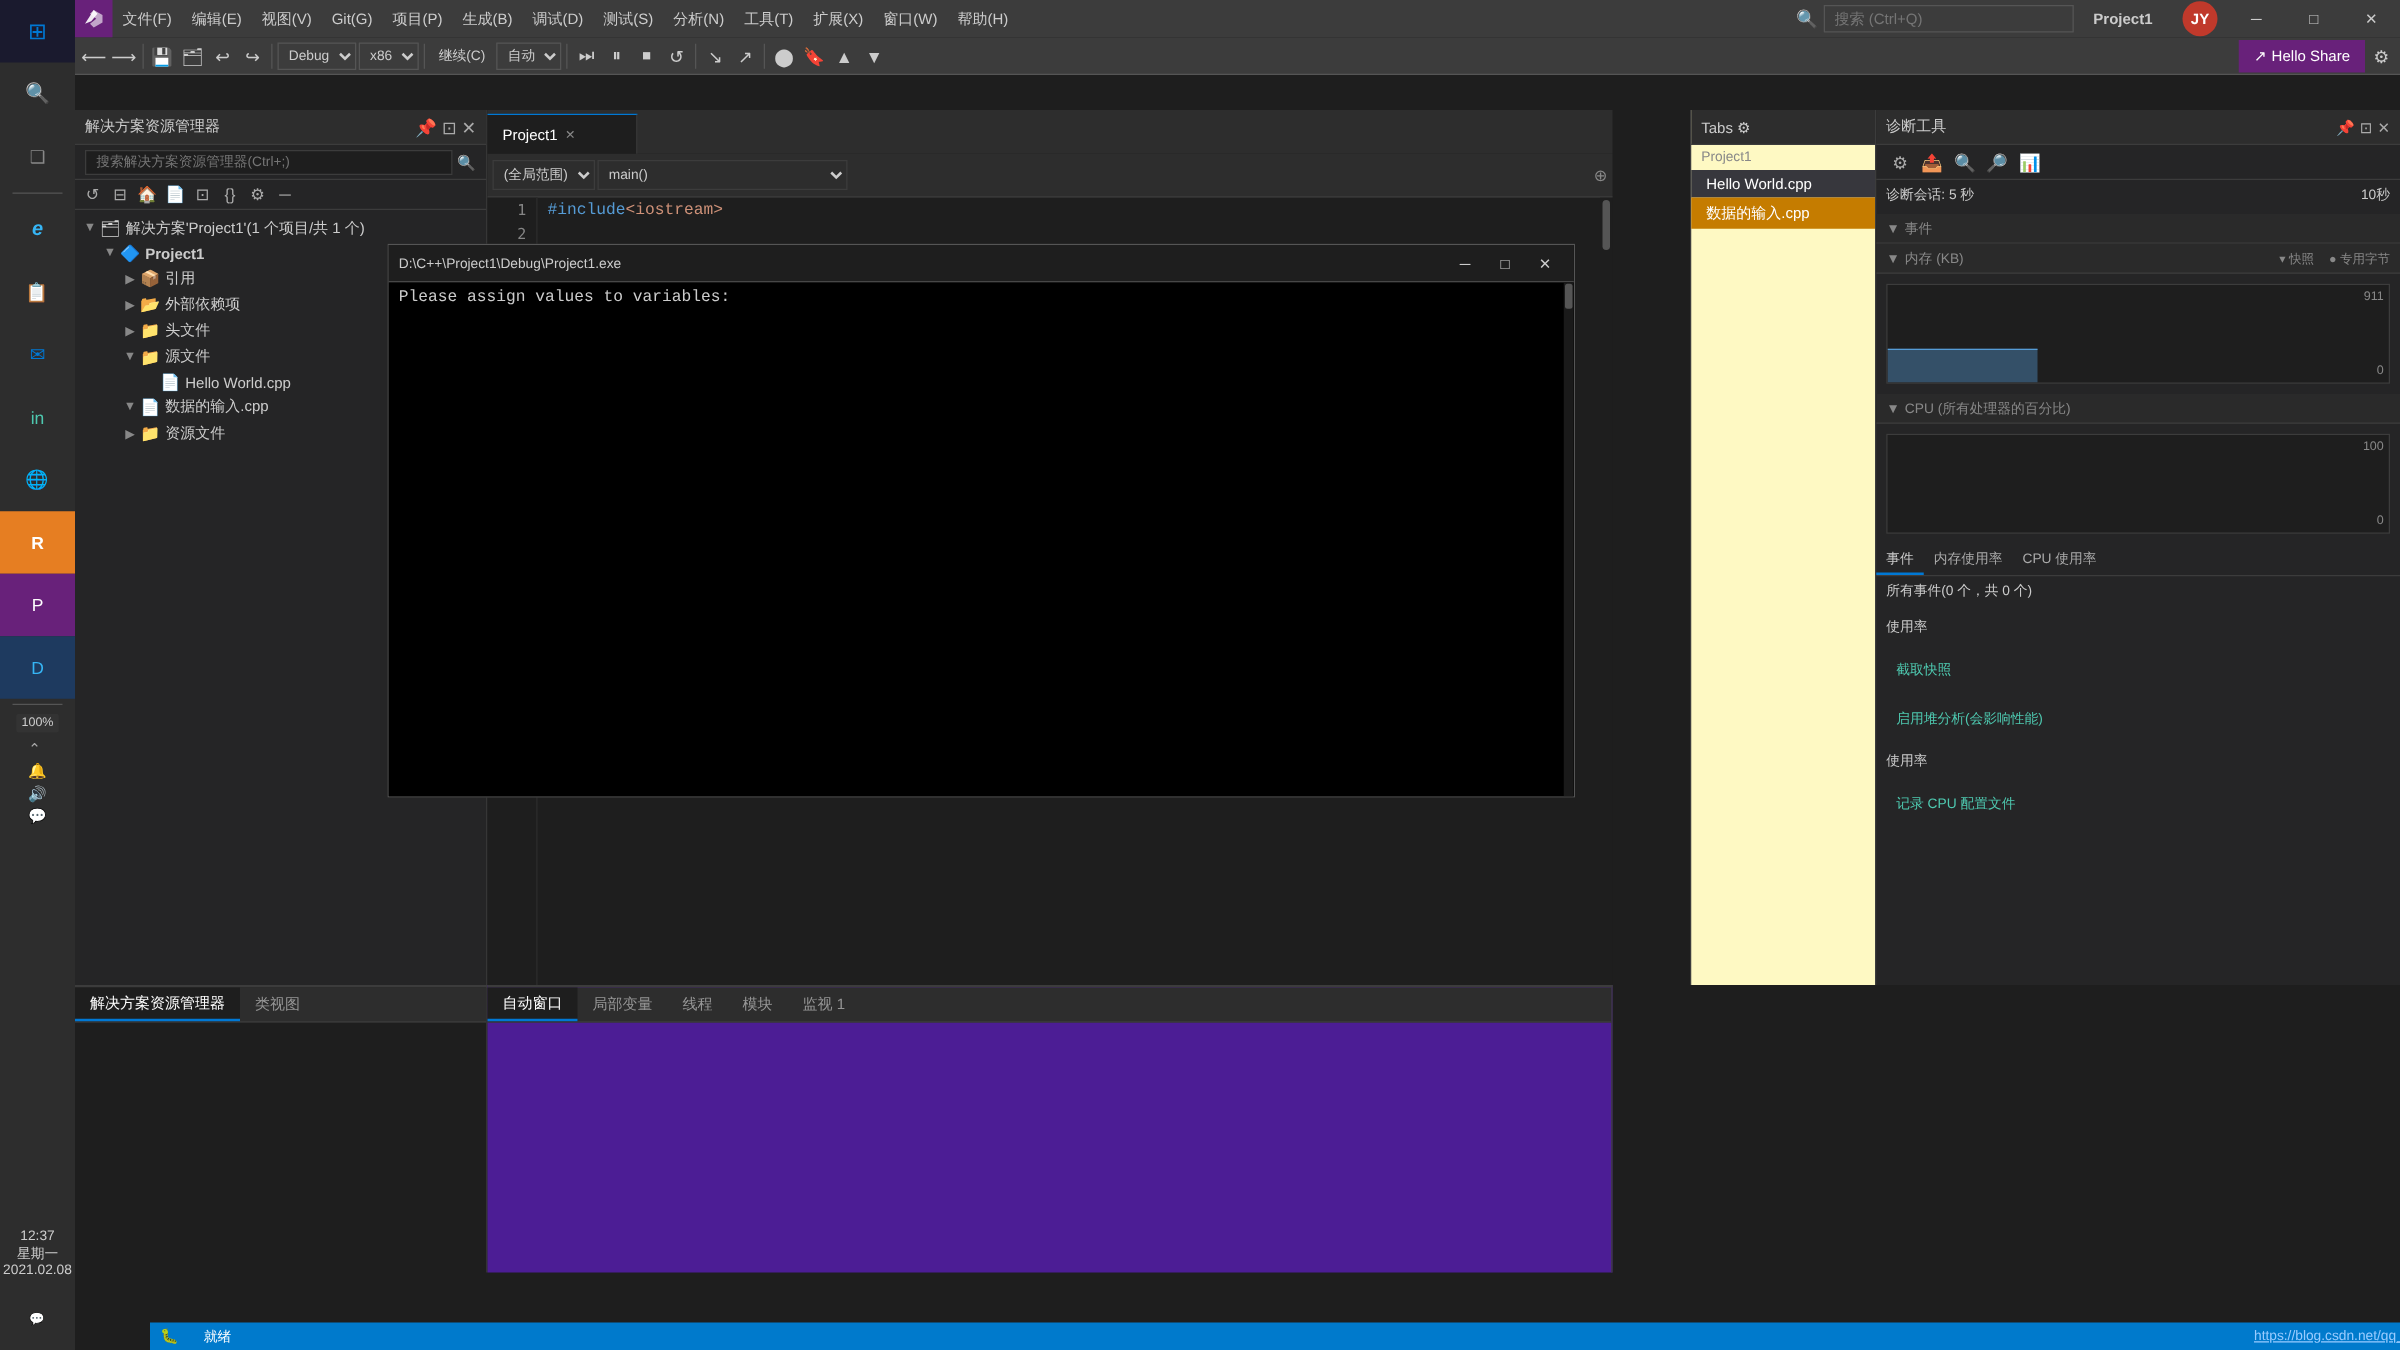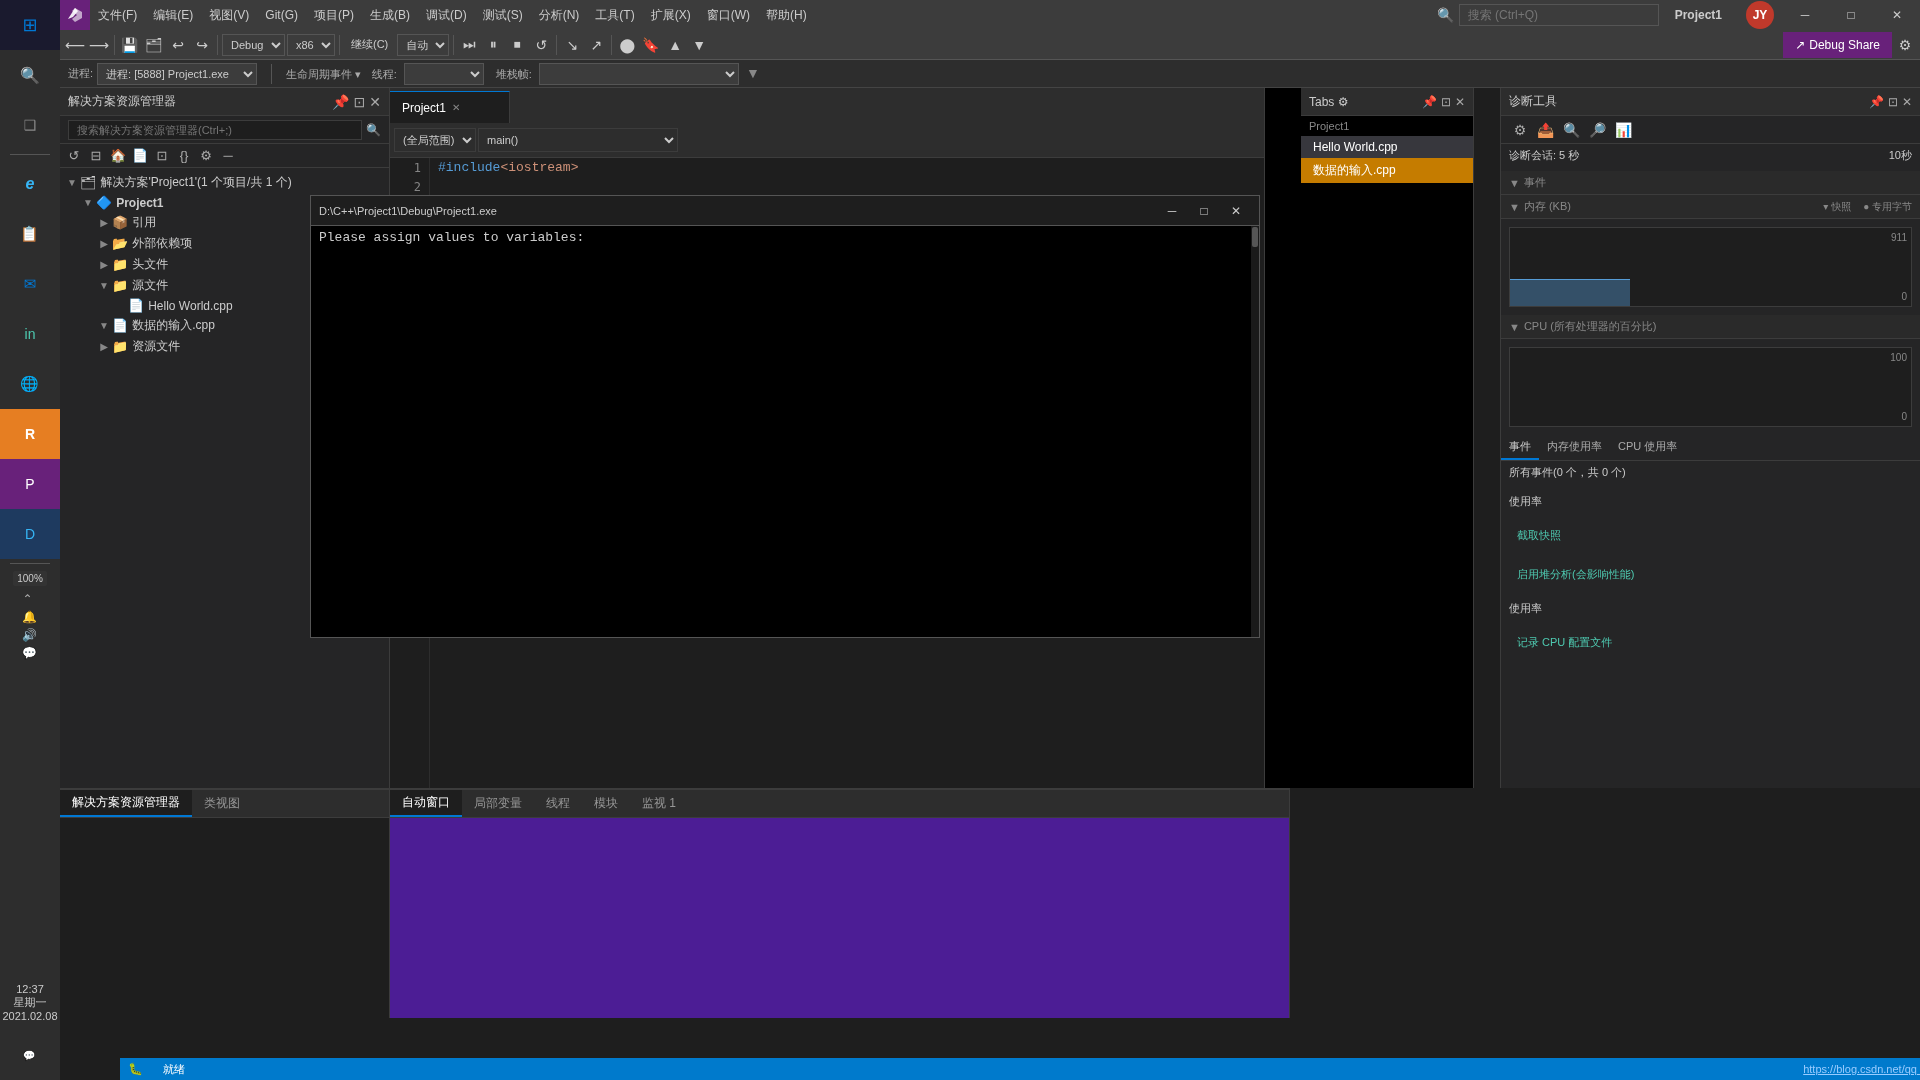--- a/index.html
+++ b/index.html
@@ -74,21 +74,21 @@
     .str { color: #ce9178; }
     .fn { color: #dcdcaa; }
     .ns { color: #4ec9b0; }
     .scrollbar-v { position: absolute; right: 0; top: 0; width: 10px; height: 100%; background: #1e1e1e; }
     .scrollbar-thumb { width: 6px; height: 40px; background: #555; margin: 2px auto; border-radius: 3px; }
 
     
     .editor-dropdowns { height: 35px; display: flex; align-items: center; padding: 0 4px; gap: 2px; background: #2d2d2d; border-bottom: 1px solid #3c3c3c; }
 
     
-    .tabs-panel { position: absolute; top: 88px; left: 1204px; width: 210px; height: 700px; background: #000000; border-left: 1px solid #3c3c3c; border-right: 1px solid #3c3c3c; padding-left: 36px; }
+    .tabs-panel { position: absolute; top: 88px; left: 1292px; width: 210px; height: 700px; background: #fef9c3; border-left: 1px solid #3c3c3c; border-right: 1px solid #3c3c3c; }
     .tabs-panel-title { height: 28px; background: #2d2d2d; display: flex; align-items: center; padding: 0 8px; font-size: 12px; color: #ccc; border-bottom: 1px solid #3c3c3c; }
     .tab-list-item { padding: 4px 12px; font-size: 12px; color: #ccc; cursor: pointer; }
     .tab-list-item.active { background: #37373d; color: #fff; }
     .tab-list-item.selected { background: #c57c00; color: #fff; }
 
     
     .diag-panel { position: absolute; top: 88px; left: 1440px; width: 420px; height: 700px; background: #252526; border-left: 1px solid #3c3c3c; }
     .diag-title-bar { height: 28px; background: #2d2d2d; display: flex; align-items: center; padding: 0 8px; font-size: 12px; color: #ccc; border-bottom: 1px solid #3c3c3c; }
     .diag-toolbar { height: 28px; display: flex; align-items: center; padding: 0 8px; gap: 4px; border-bottom: 1px solid #3c3c3c; }
     .diag-tb-btn { color: #aaa; cursor: pointer; font-size: 14px; width: 22px; height: 22px; display: flex; align-items: center; justify-content: center; }
@@ -263,44 +263,25 @@
     <div class="tb-btn">↗</div>
     <div class="tb-sep"></div>
 
     <div class="tb-btn">⬤</div>
     <div class="tb-btn">🔖</div>
     <div class="tb-btn">▲</div>
     <div class="tb-btn">▼</div>
 
     <div class="live-share-btn">
       <span>↗</span>
-      <span>Debug Share</span>
+      <span>Hello Share</span>
     </div>
     <div class="tb-btn">⚙</div>
   </div>
 
-  <div class="vs-debugbar">
-    <div style="display:flex; align-items:center; gap:4px; margin-right:8px;">
-      <span style="color:#aaa;">进程:</span>
-      <select class="tb-dropdown" style="width:160px;">
-        <option>进程: [5888] Project1.exe</option>
-      </select>
-    </div>
-    <div class="tb-sep"></div>
-    <div style="margin-left:8px; color:#aaa; font-size:11px;">
-      <span>生命周期事件 ▾</span>
-      <span style="margin-left:8px;">线程:</span>
-      <select class="tb-dropdown" style="width:80px; margin-left:4px;"></select>
-    </div>
-    <div style="margin-left:8px; color:#aaa; font-size:11px;">
-      <span>堆栈帧:</span>
-      <select class="tb-dropdown" style="width:200px; margin-left:4px;"></select>
-      <span style="margin-left:4px; font-size:14px; color:#888;">▼</span>
-    </div>
-  </div>
 
   <div class="solution-panel">
     <div class="panel-title-bar">
       <span class="panel-title">解决方案资源管理器</span>
       <div class="panel-actions">
         <span class="panel-action-btn">📌</span>
         <span class="panel-action-btn">⊡</span>
         <span class="panel-action-btn">✕</span>
       </div>
     </div>

